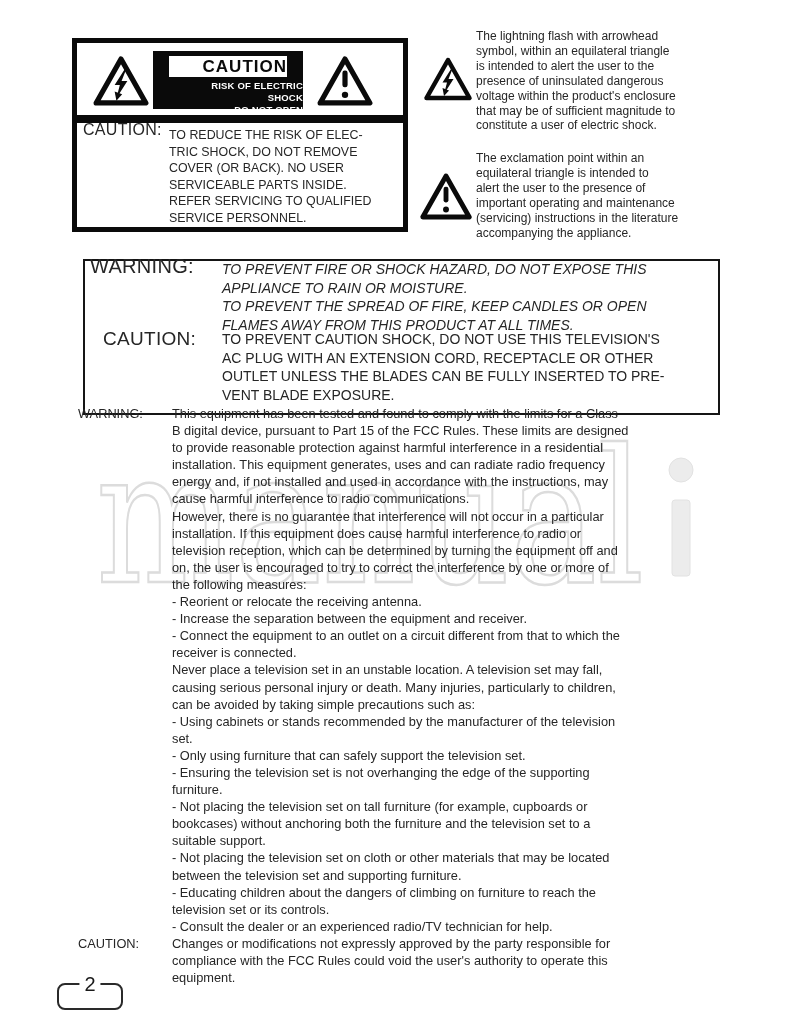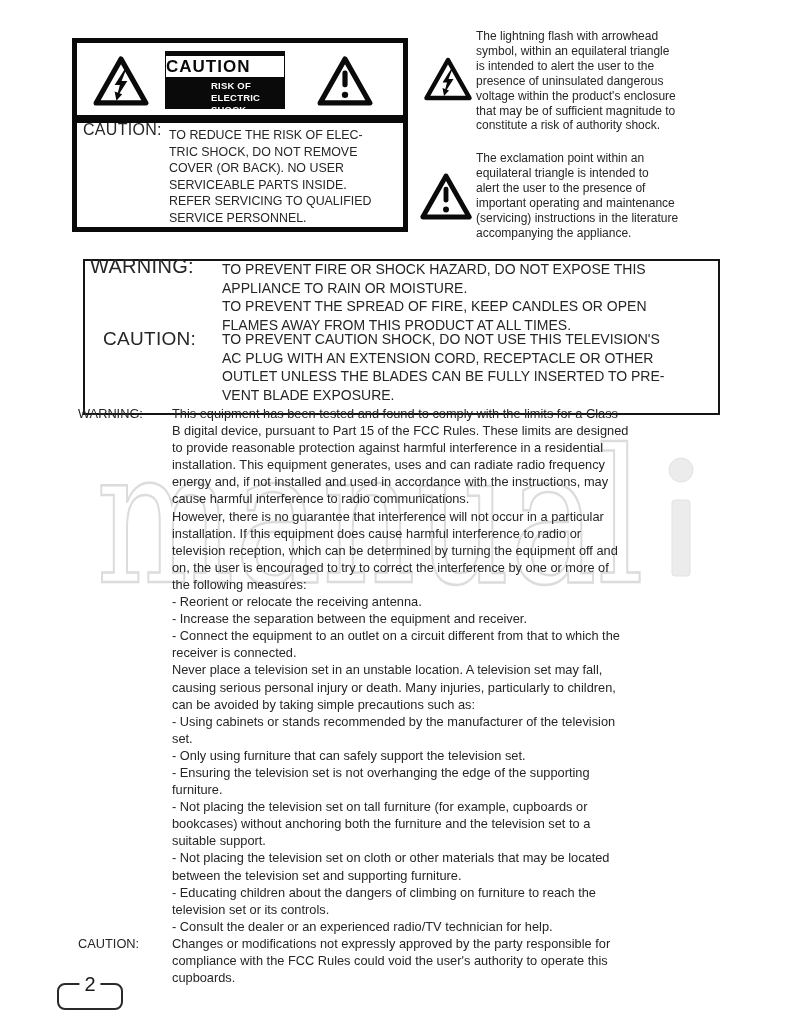--- a/index.html
+++ b/index.html
@@ -12,34 +12,34 @@
   .pre { white-space:pre-line; }
 
   
   .watermark { position:absolute; left:88px; top:430px; width:618px; height:165px; }
 
   
   .caution-panel { position:absolute; left:72px; top:38px; width:326px; height:184px; border:5px solid #0a0a0a; background:#fff; }
   .cp-divider { position:absolute; left:0; right:0; top:72px; height:8px; background:#0a0a0a; }
   .cp-tri-left  { position:absolute; left:14px; top:12px; width:60px; height:52px; }
   .cp-tri-right { position:absolute; left:238px; top:12px; width:60px; height:52px; }
-  .cp-label-box { position:absolute; left:88px; top:8px; width:120px; height:58px; background:#0a0a0a; text-align:left; }
+  .cp-label-box { position:absolute; left:76px; top:8px; width:150px; height:58px; background:#0a0a0a; text-align:right; }
   .cp-title { margin:5px auto 3px auto; width:118px; background:#ffffff; color:#0a0a0a; font-size:17px; font-weight:bold; letter-spacing:1px; line-height:21px; }
   .cp-risk, .cp-open { color:#ffffff; font-size:9.5px; font-weight:bold; line-height:12px; letter-spacing:0.2px;padding-left:46px; }
   .cp-bottom { position:absolute; left:0; right:0; top:80px; bottom:0; }
   .cp-caution-label { position:absolute; left:6px; top:-2px; font-size:16px; letter-spacing:0.3px; }
   .cp-body { position:absolute; left:92px; top:4px; font-size:12.4px; line-height:16.5px; }
 
   
   .note-text { font-size:12px; line-height:14.9px; width:238px; }
 
   
   .warning-box { position:absolute; left:83px; top:259px; width:633px; height:152px; border:2px solid #151515; }
   .wb-warning-label { position:absolute; left:5px;  top:-6px; font-size:20px; letter-spacing:0.3px; }
-  .wb-warning-text  { position:absolute; left:137px; top:-1px; font-size:14px; line-height:18.6px; }
+  .wb-warning-text  { position:absolute; left:137px; top:-1px; font-size:14px; line-height:18.6px;font-style:italic; }
   .wb-caution-label { position:absolute; left:18px; top:67px; font-size:19px; letter-spacing:0.3px; }
   .wb-caution-text  { position:absolute; left:137px; top:69px; font-size:14px; line-height:18.6px; }
 
   
   .fcc { position:absolute; left:78px; top:405px; width:650px; }
   .hang { position:relative; padding-left:94px; font-size:12.8px; line-height:17.1px; }
   .hang-label { position:absolute; left:0; top:0; }
 
   
   .pagenum-box { position:absolute; left:57px; top:983px; width:62px; height:23px; border:2px solid #2a2a2a; border-radius:8px; }
@@ -88,21 +88,21 @@
     <path d="M50 7 L93 83 L7 83 Z" fill="none" stroke="#0a0a0a" stroke-width="9" stroke-linejoin="round"></path>
     <polygon points="58,22 39,52 48,52 42,75 61,45 51,45 60,22" fill="#0a0a0a"></polygon>
     <polygon points="42,79 39,63 52,68" fill="#0a0a0a"></polygon>
   </svg>
   <div class="abs note-text pre" style="left:476px; top:29px;">The lightning flash with arrowhead
 symbol, within an equilateral triangle
 is intended to alert the user to the
 presence of uninsulated dangerous
 voltage within the product's enclosure
 that may be of sufficient magnitude to
-constitute a risk of authority shock.</div>
+constitute a user of electric shock.</div>
 
   <svg class="abs" style="left:419px; top:168px; width:54px; height:57px;" viewBox="0 0 100 90">
     <path d="M50 7 L93 83 L7 83 Z" fill="none" stroke="#0a0a0a" stroke-width="9" stroke-linejoin="round"></path>
     <rect x="45.5" y="27" width="9" height="29" rx="4" fill="#0a0a0a"></rect>
     <circle cx="50" cy="69" r="5.5" fill="#0a0a0a"></circle>
   </svg>
   <div class="abs note-text pre" style="left:476px; top:151px;">The exclamation point within an
 equilateral triangle is intended to
 alert the user to the presence of
 important operating and maintenance
@@ -154,21 +154,21 @@
 - Not placing the television set on cloth or other materials that may be located
 between the television set and supporting furniture.
 - Educating children about the dangers of climbing on furniture to reach the
 television set or its controls.
 - Consult the dealer or an experienced radio/TV technician for help.</div>
     </div>
     <div class="hang">
       <span class="hang-label">CAUTION:</span>
       <div class="pre">Changes or modifications not expressly approved by the party responsible for
 compliance with the FCC Rules could void the user's authority to operate this
-cupboards.</div>
+equipment.</div>
     </div>
   </div>
 
   <div class="pagenum-box">
     <span class="pagenum">2</span>
   </div>
 
 </div>
 
 </body></html>

